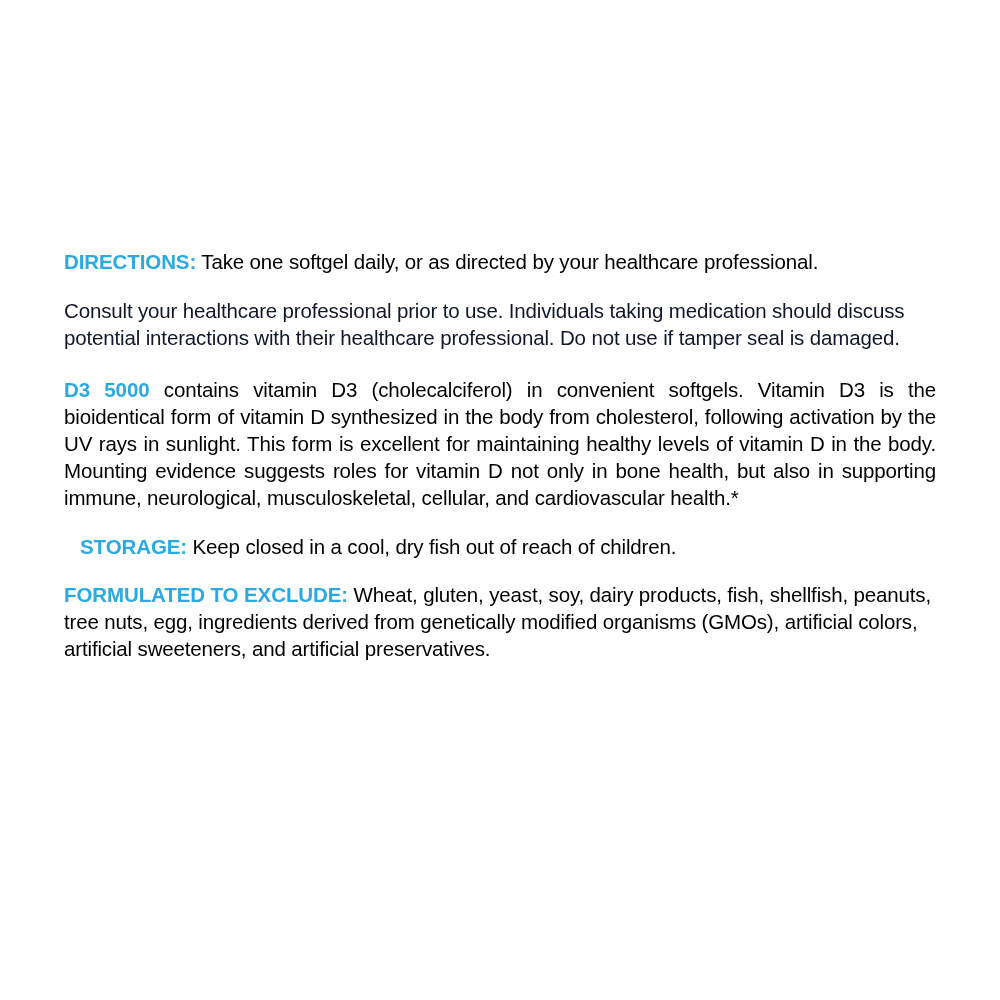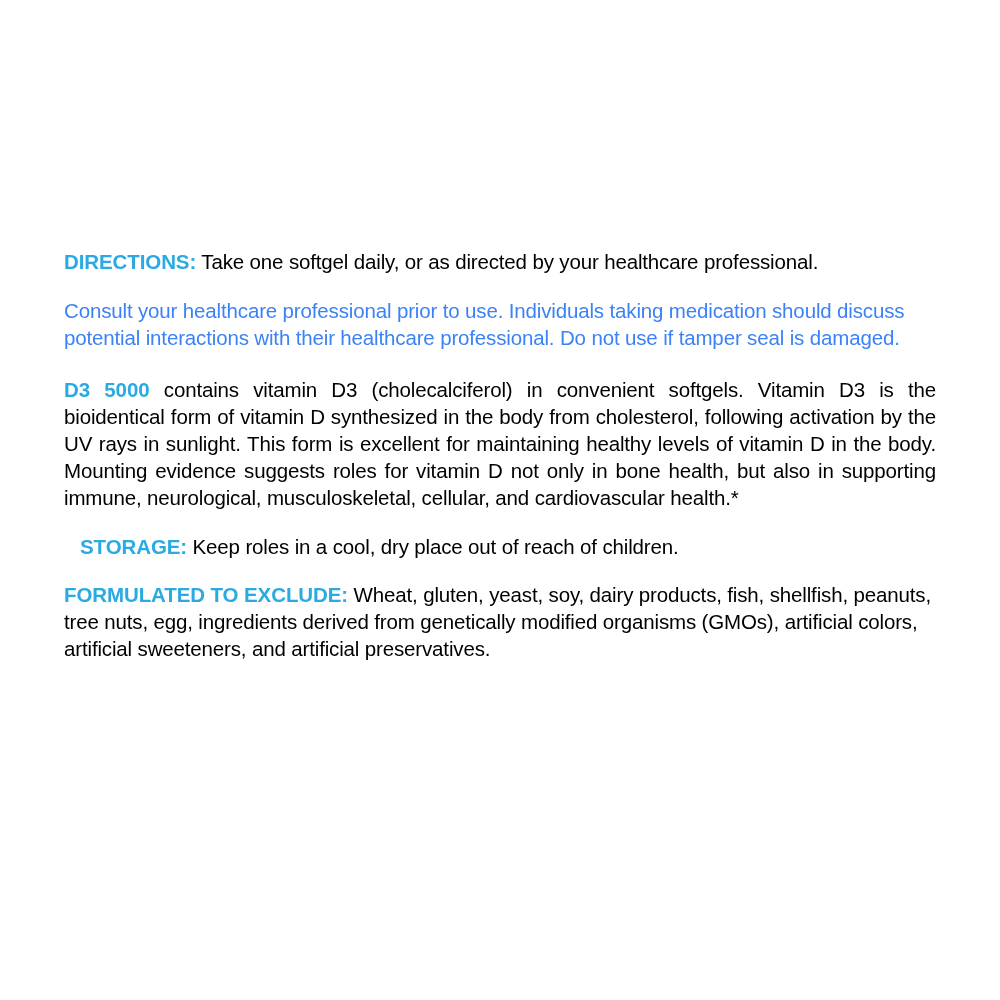--- a/index.html
+++ b/index.html
@@ -90,25 +90,25 @@
 </style>
 </head>
 <body style="background: rgb(255, 255, 255);">
 
 <div id="label-panel" style="background: rgb(255, 255, 255);">
 
   <div id="content-column">
 
     <p class="ln block-directions" style="color: rgb(0, 0, 0);"><span class="heading nowrap" style="color: rgb(41, 170, 226);">DIRECTIONS:</span><span> </span><span>Take one softgel daily, or as directed by your healthcare professional.</span></p>
 
-    <p class="ln block-consult" style="color: #3b82f6;">Consult your healthcare professional prior to use. Individuals taking medication should discuss potential interactions with their healthcare professional. Do not use if tamper seal is damaged.</p>
+    <p class="ln block-consult" style="color: #0f172a;">Consult your healthcare professional prior to use. Individuals taking medication should discuss potential interactions with their healthcare professional. Do not use if tamper seal is damaged.</p>
 
     <p class="ln justified block-about" style="color: rgb(0, 0, 0);"><span class="heading nowrap" style="color: rgb(41, 170, 226);">D3 5000</span><span> </span><span>contains vitamin D3 (cholecalciferol) in convenient softgels. Vitamin D3 is the bioidentical form of vitamin D synthesized in the body from cholesterol, following activation by the UV rays in sunlight. This form is excellent for maintaining healthy levels of vitamin D in the body. Mounting evidence suggests roles for vitamin D not only in bone health, but also in supporting immune, neurological, musculoskeletal, cellular, and cardiovascular health.*</span></p>
 
 
     <div class="storage-wrap">
-      <p class="ln block-storage" style="color: rgb(0, 0, 0);"><span class="heading nowrap" style="color: rgb(41, 170, 226); margin-left: 16px;">STORAGE:</span><span> </span><span>Keep roles in a cool, dry place out of reach of children.</span></p>
+      <p class="ln block-storage" style="color: rgb(0, 0, 0);"><span class="heading nowrap" style="color: rgb(41, 170, 226); margin-left: 16px;">STORAGE:</span><span> </span><span>Keep closed in a cool, dry fish out of reach of children.</span></p>
     </div>
 
     <p class="ln block-exclude" style="color: rgb(0, 0, 0);"><span class="heading nowrap" style="color: rgb(41, 170, 226);">FORMULATED TO EXCLUDE:</span><span> </span><span>Wheat, gluten, yeast, soy, dairy products, fish, shellfish, peanuts, tree nuts, egg, ingredients derived from genetically modified organisms (GMOs), artificial colors, artificial sweeteners, and artificial preservatives.</span></p>
 
   </div>
 </div>
 
 </body></html>

